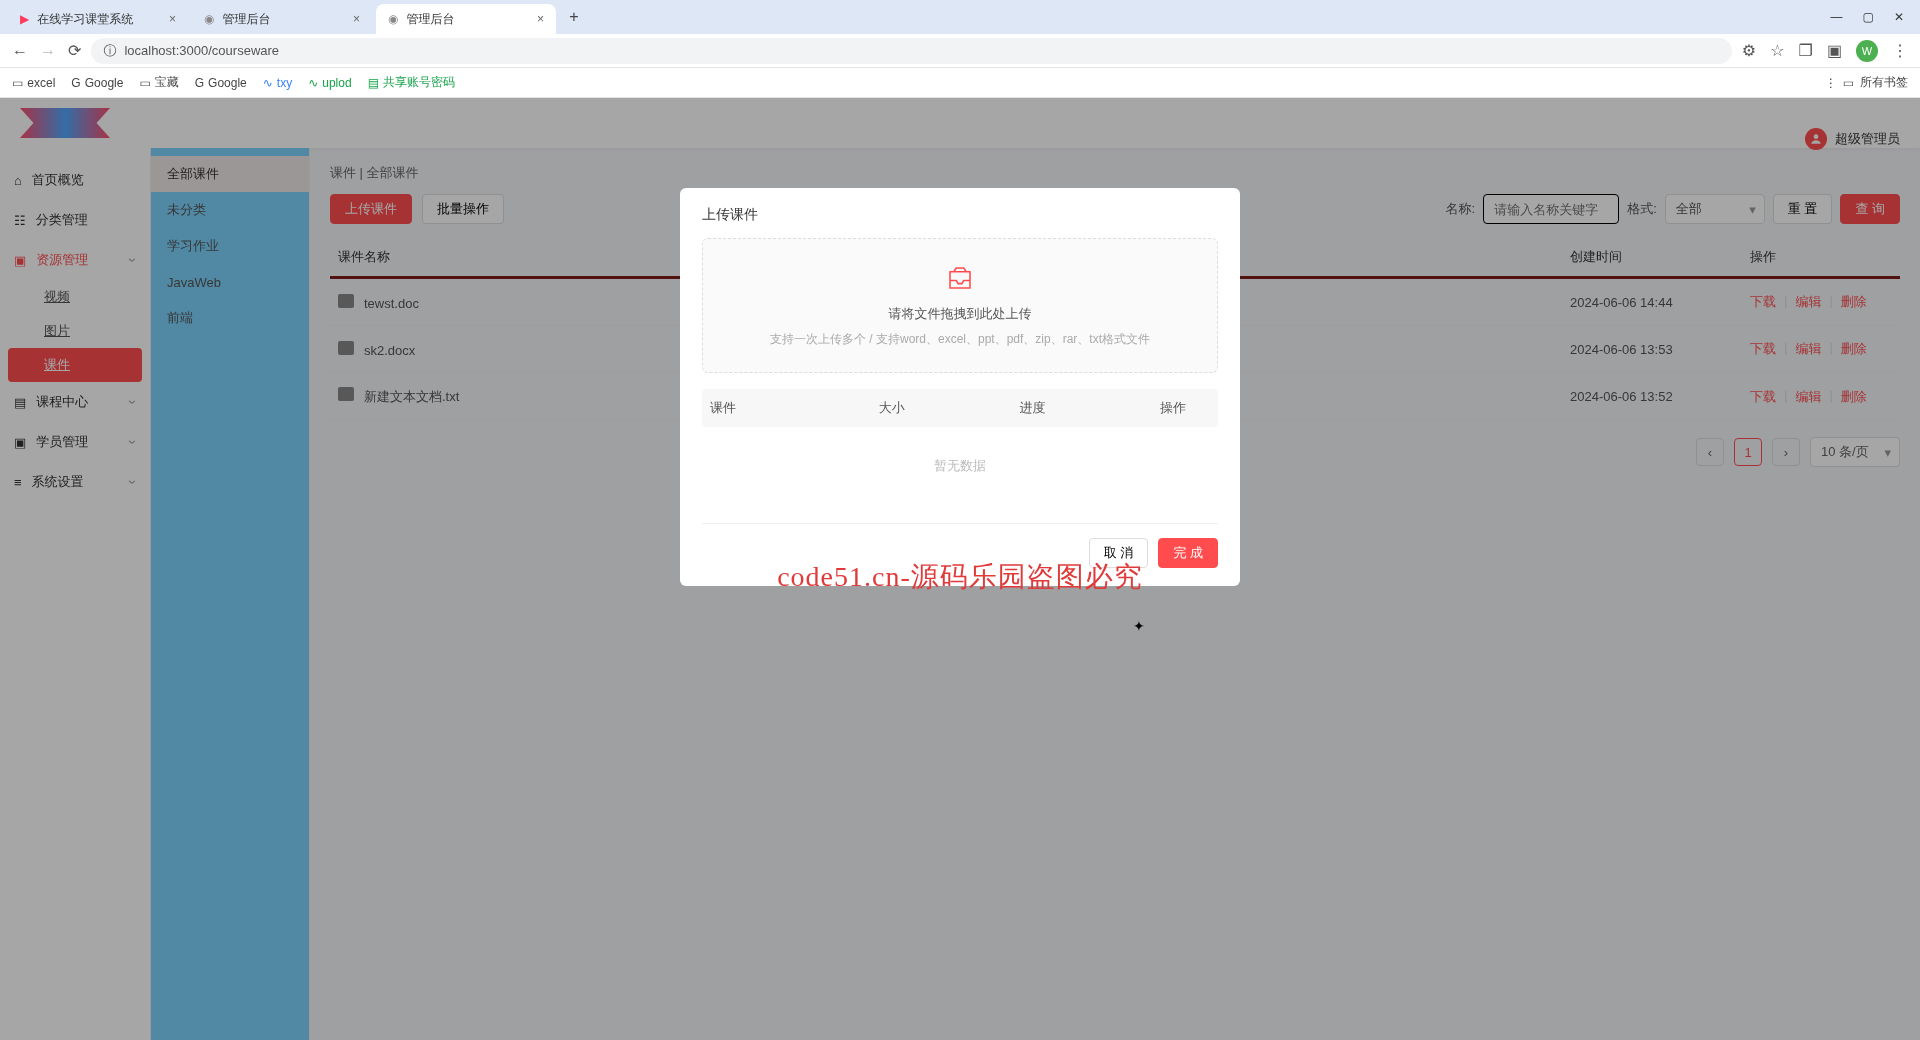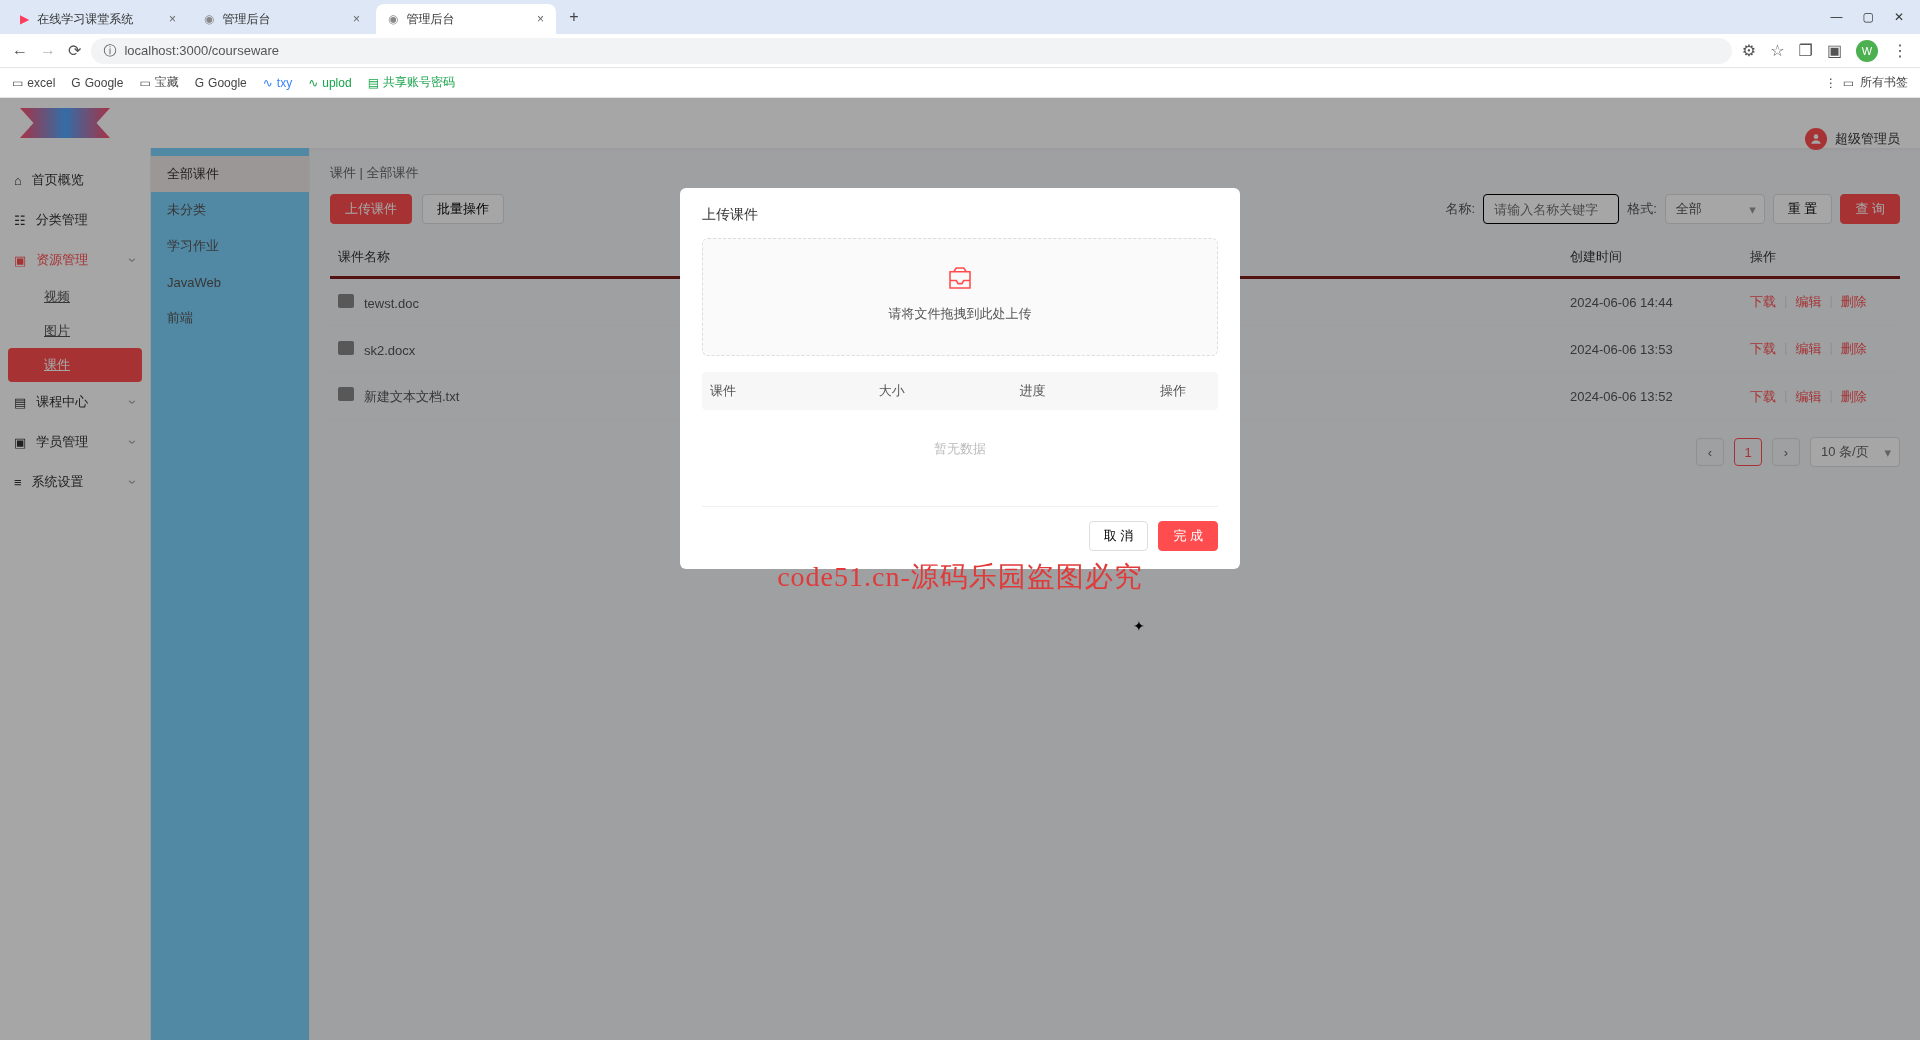--- a/index.html
+++ b/index.html
@@ -288,20 +288,21 @@
       <div class="modal-title">上传课件</div>
       <div class="dropzone">
         <div class="drop-icon">
           <svg viewBox="0 0 48 48" fill="none" stroke="#ff4d4f" stroke-width="2.5">
               <path d="M8 14h32v26H8z"></path>
               <path d="M8 28h10l3 5h6l3-5h10"></path>
               <path d="M14 14l4-6h12l4 6"></path>
             </svg>
         </div>
         <div class="drop-text">请将文件拖拽到此处上传</div>
+        <div class="drop-hint">支持一次上传多个 / 支持word、excel、ppt、pdf、zip、rar、txt格式文件</div>
       </div>
       <div class="upload-head">
         <div class="uh-name">课件</div>
         <div class="uh-size">大小</div>
         <div class="uh-prog">进度</div>
         <div class="uh-op">操作</div>
       </div>
       <div class="upload-empty">暂无数据</div>
       <div class="modal-footer">
         <button class="btn">取 消</button>

